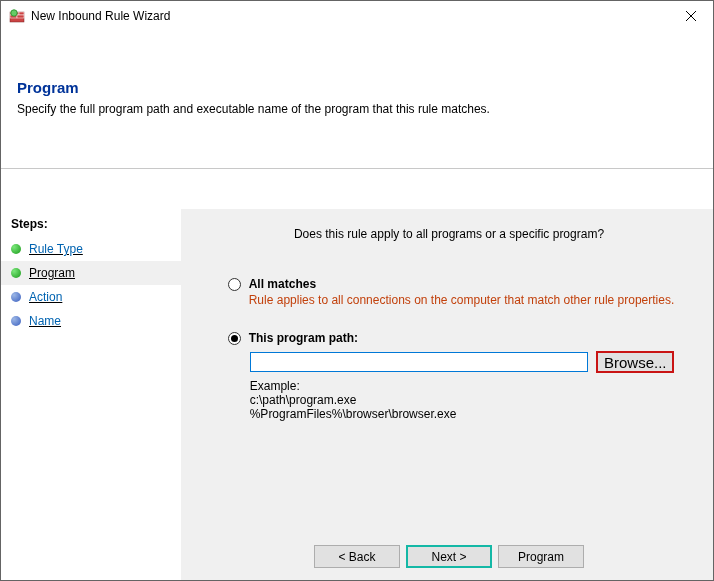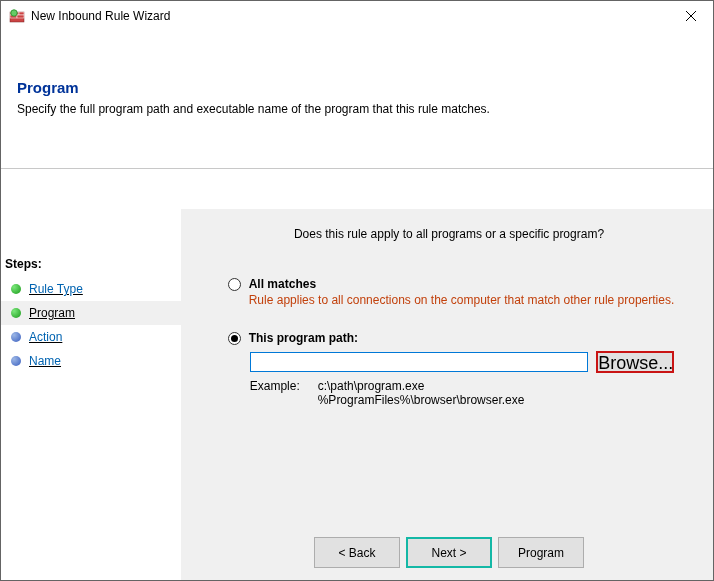--- a/index.html
+++ b/index.html
@@ -8,46 +8,46 @@
     .titlebar { height: 30px; display: flex; align-items: center; padding: 0 0 0 8px; }
     .titlebar .icon { width: 16px; height: 16px; margin-right: 6px; display:flex; align-items:center; justify-content:center;}
     .titlebar .title { font-size: 12px; flex: 1; }
     .titlebar .close { width: 45px; height: 30px; display:flex; align-items:center; justify-content:center; cursor:pointer; }
     .header { padding: 8px 16px 10px 16px; }
     .header h1 { font-size: 15px; font-weight: bold; color: #003399; margin-bottom: 6px; }
     .header .subtitle { font-size: 12px; color: #000; }
     .divider { border: none; border-top: 1px solid #c8c8c8; margin: 2px 0 0 0; }
     .body { flex:1; display:flex; background:#f0f0f0; }
     .sidebar { width: 180px; background:#fff; border-right: none; padding: 8px 0; }
-    .sidebar-title { font-weight: bold; padding: 0 10px 6px 4px; font-size: 12px; margin-top: 40px; }
+    .sidebar-title { font-weight: bold; padding: 0 10px 6px 10px; font-size: 12px; }
     .step { display:flex; align-items:center; padding: 5px 10px; cursor:pointer; font-size:12px;text-decoration:underline;}
     .step .bullet { width: 10px; height:10px; border-radius:50%; margin-right:8px; display:inline-block;}
     .step.completed .bullet { background: radial-gradient(circle at 30% 30%, #7be87b,#1a9a1a); }
     .step.current { background:#f0f0f0;}
     .step.current .bullet { background: radial-gradient(circle at 30% 30%, #7be87b,#1a9a1a); }
     .step.pending .bullet { background: radial-gradient(circle at 30% 30%, #9cb7e6,#3a5fbf); }
     .step.completed span.label, .step.pending span.label { color: #0063b1; }
     .step.current span.label { color: #000; }
     .main { flex:1; padding: 18px 20px 12px 24px; display:flex; flex-direction:column;align-items:center; }
     .question { font-size:12px; margin-bottom: 36px; }
     .opt-group { margin-left: 4px; }
     .option { display:flex; align-items:flex-start; margin-bottom: 6px; }
     .radio { width:13px; height:13px; border:1px solid #333; border-radius:50%; margin-right:8px; margin-top:1px; display:flex; align-items:center; justify-content:center; cursor:pointer; background:#fff;}
     .radio.selected::after { content:""; width:7px; height:7px; border-radius:50%; background:#000;}
     .option .texts { flex:1; }
     .option .opt-label { font-weight:bold; font-size:12px; }
     .option .opt-desc { font-size:12px; color:#c2410c; margin-top:2px;}
     .path-row { display:flex; align-items:center; margin: 6px 0 6px 22px;}
     .path-input { flex:1; height:20px; border:1px solid #0078d7; background:#fff; outline:none; padding:0 4px; font-size:12px;}
-    .browse-btn { width:78px; height:22px; margin-left:8px; font-size:18px; background:#e1e1e1; border:2px solid #c91414; cursor:pointer;}
-    .example-row { display:flex; font-size:12px; margin-left:22px; margin-top:2px;}
+    .browse-btn { width:78px; height:22px; margin-left:8px; font-size:15px; background:#e1e1e1; border:2px solid #c91414; cursor:pointer;}
+    .example-row { display:flex; font-size:12px; margin-left:22px; margin-top:2px;flex-direction:column;}
     .example-label { width:68px;}
     .example-text { white-space:pre-line;}
     .footer { margin-top:auto; display:flex; justify-content:flex-end; gap:6px; padding-top:10px;}
-    .btn { min-width:86px; height:31px; font-size:12px; background:#e1e1e1; border:1px solid #adadad; cursor:pointer;}
+    .btn { min-width:86px; height:23px; font-size:12px; background:#e1e1e1; border:1px solid #adadad; cursor:pointer;}
     .btn.primary { border:2px solid #14b8a6;}
   </style>
 </head>
 <body>
 
 <div class="window">
   <div class="titlebar">
     <span class="icon">
       <svg width="16" height="16" viewBox="0 0 16 16">
           <rect x="1" y="4" width="14" height="10" fill="#c44" stroke="#722" stroke-width="0.5"></rect>

